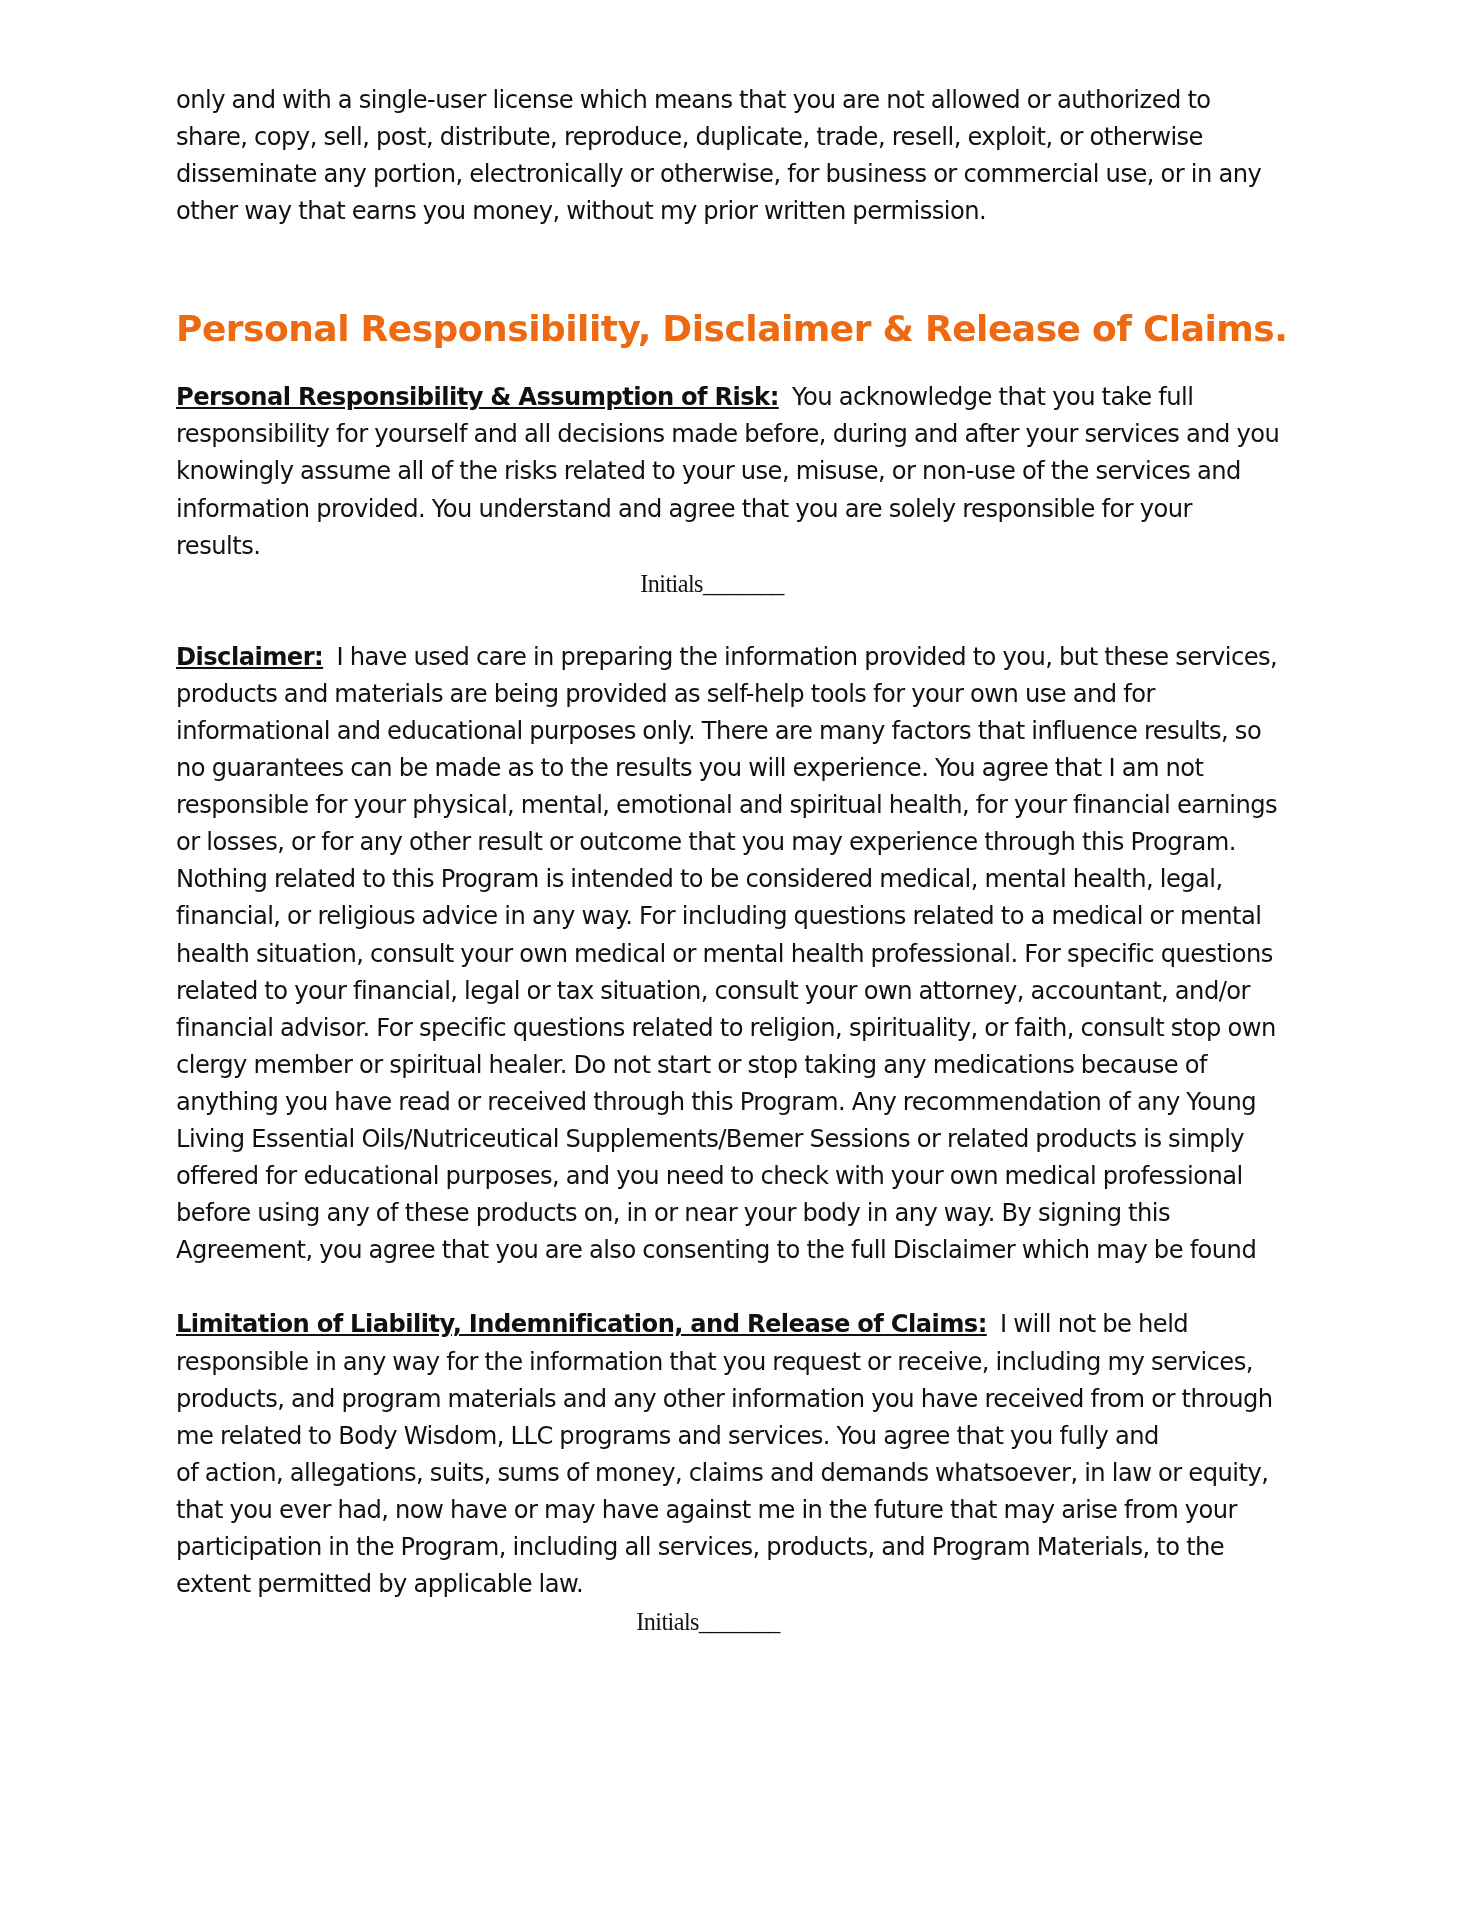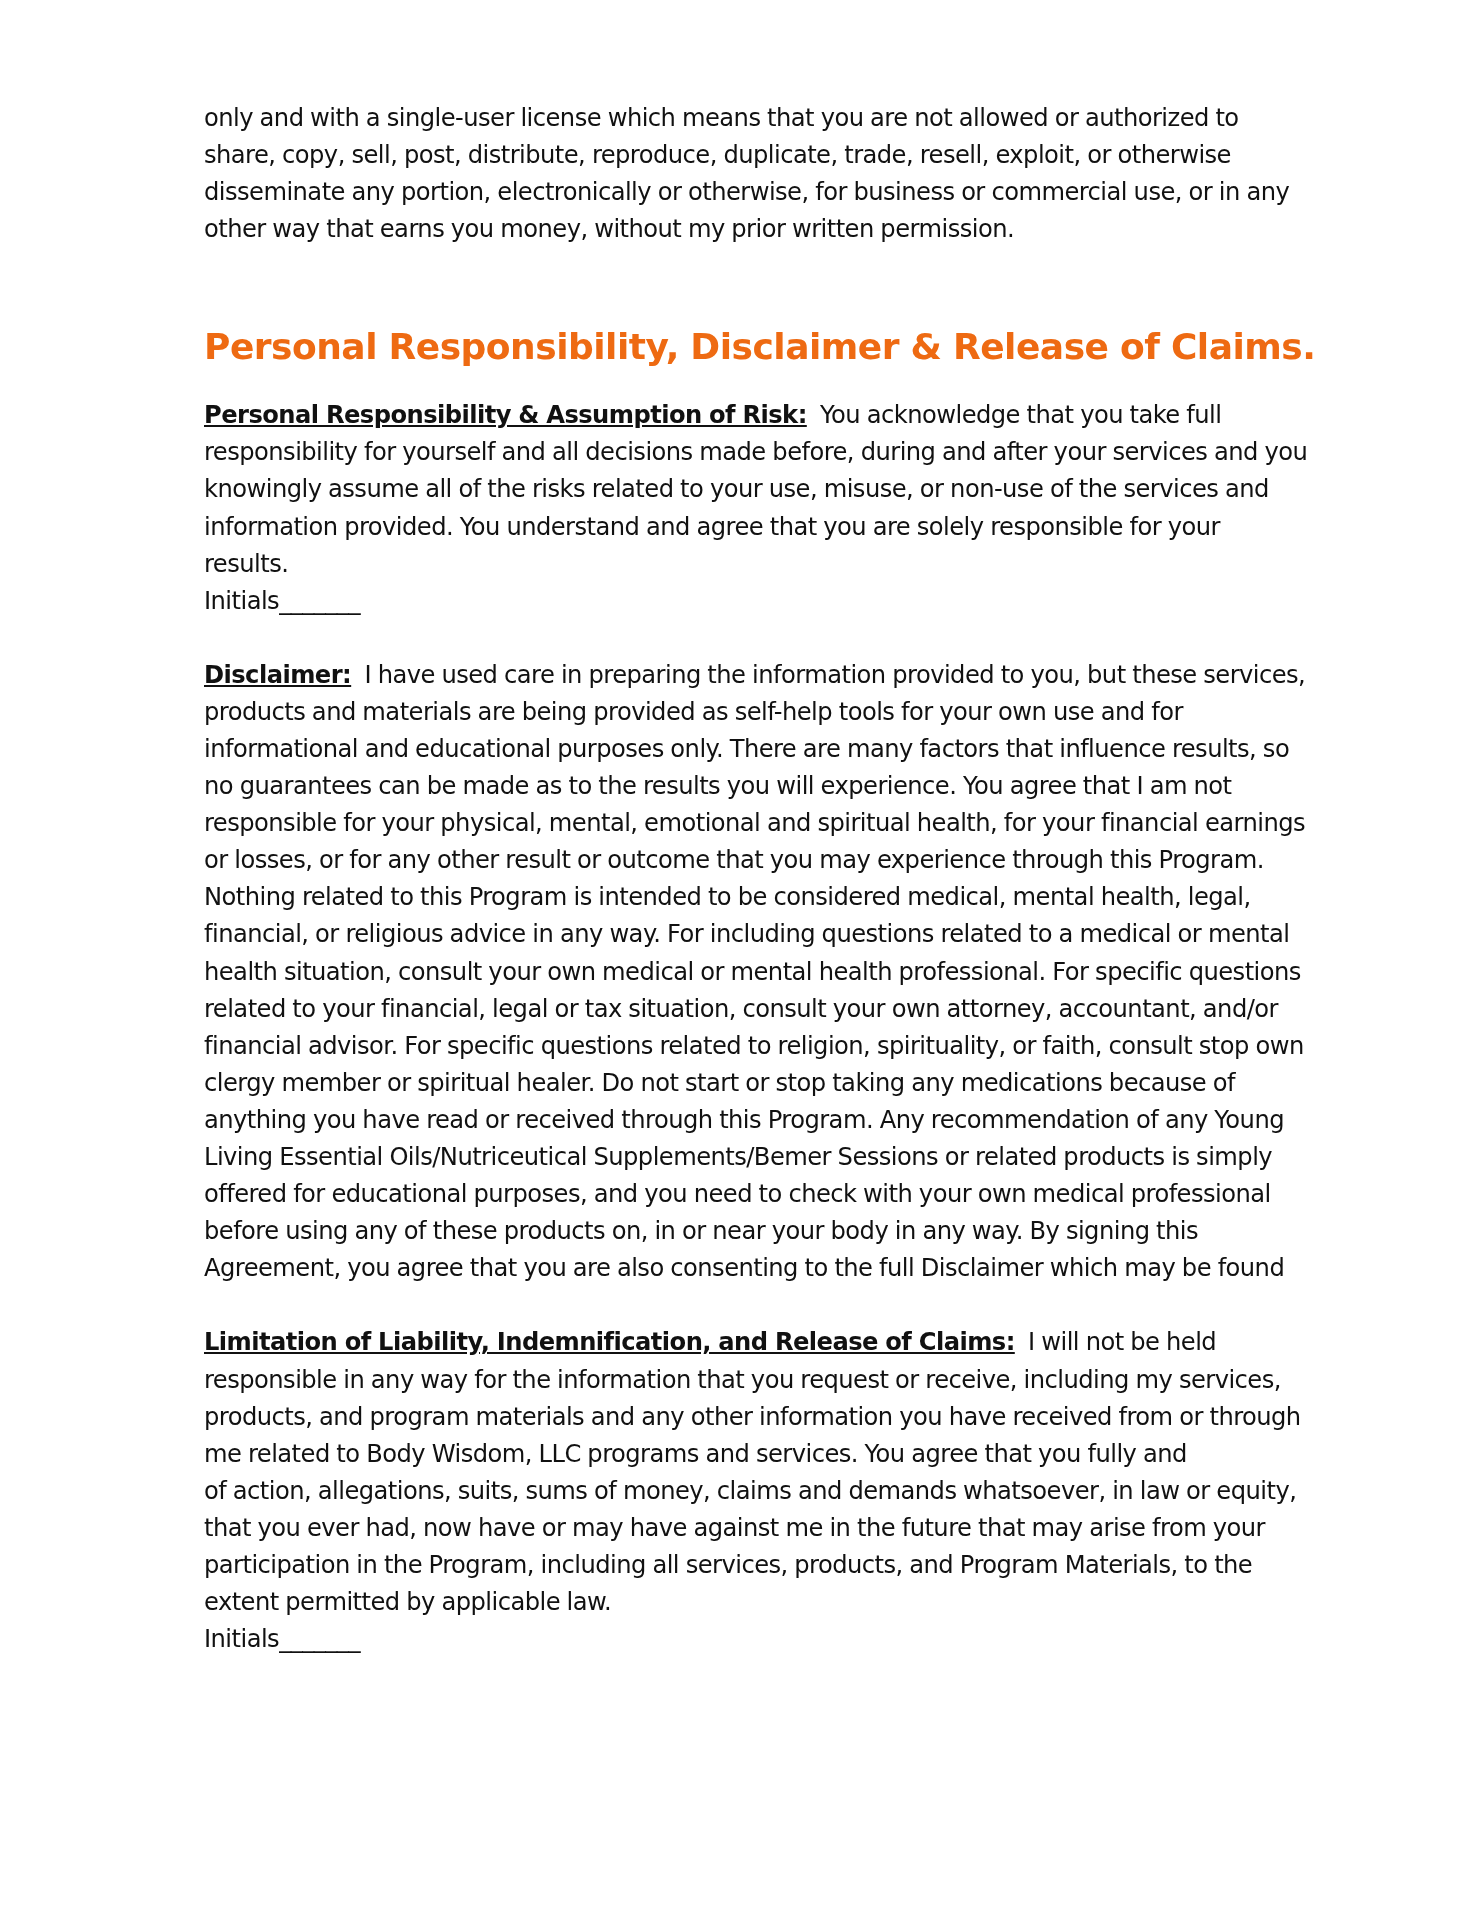--- a/index.html
+++ b/index.html
@@ -1,29 +1,29 @@
 <!DOCTYPE html>
 <html><head>
 <meta charset="utf-8">
 <style>
   html, body { margin: 0; padding: 0; background: #ffffff; }
   body { width: 1484px; height: 1920px; position: relative; overflow: hidden; }
   .page {
-    position: absolute; left: 176px; top: 100px; width: 1150px;
+    position: absolute; left: 176px; top: 82px; width: 1150px;
     font-family: "DejaVu Sans", "Liberation Sans", sans-serif;
     font-size: 24.2px; line-height: 37.1px; color: #111111;
-    letter-spacing: -0.55px; word-spacing: -0.5px; margin-left: 28px;
+    letter-spacing: -0.55px; word-spacing: -0.5px;
   }
   p { margin: 0; }
   .heading {
     color: #ee6a12; font-weight: bold; font-size: 36px; line-height: 40px;
     letter-spacing: -0.5px; margin-top: 0;
   }
   .lead { font-weight: bold; text-decoration: underline; }
-  .initials { text-align: left; padding-right: 0; }
+  .initials { text-align: center; padding-right: 0; font-family: Liberation Serif, serif; }
   .gap1 { height: 79px; }
   .gap2 { height: 37px; }
 </style>
 </head>
 <body>
 
 <div class="page">
 
   <div>
     <p>only and with a single-user license which means that you are not allowed or authorized to</p>

